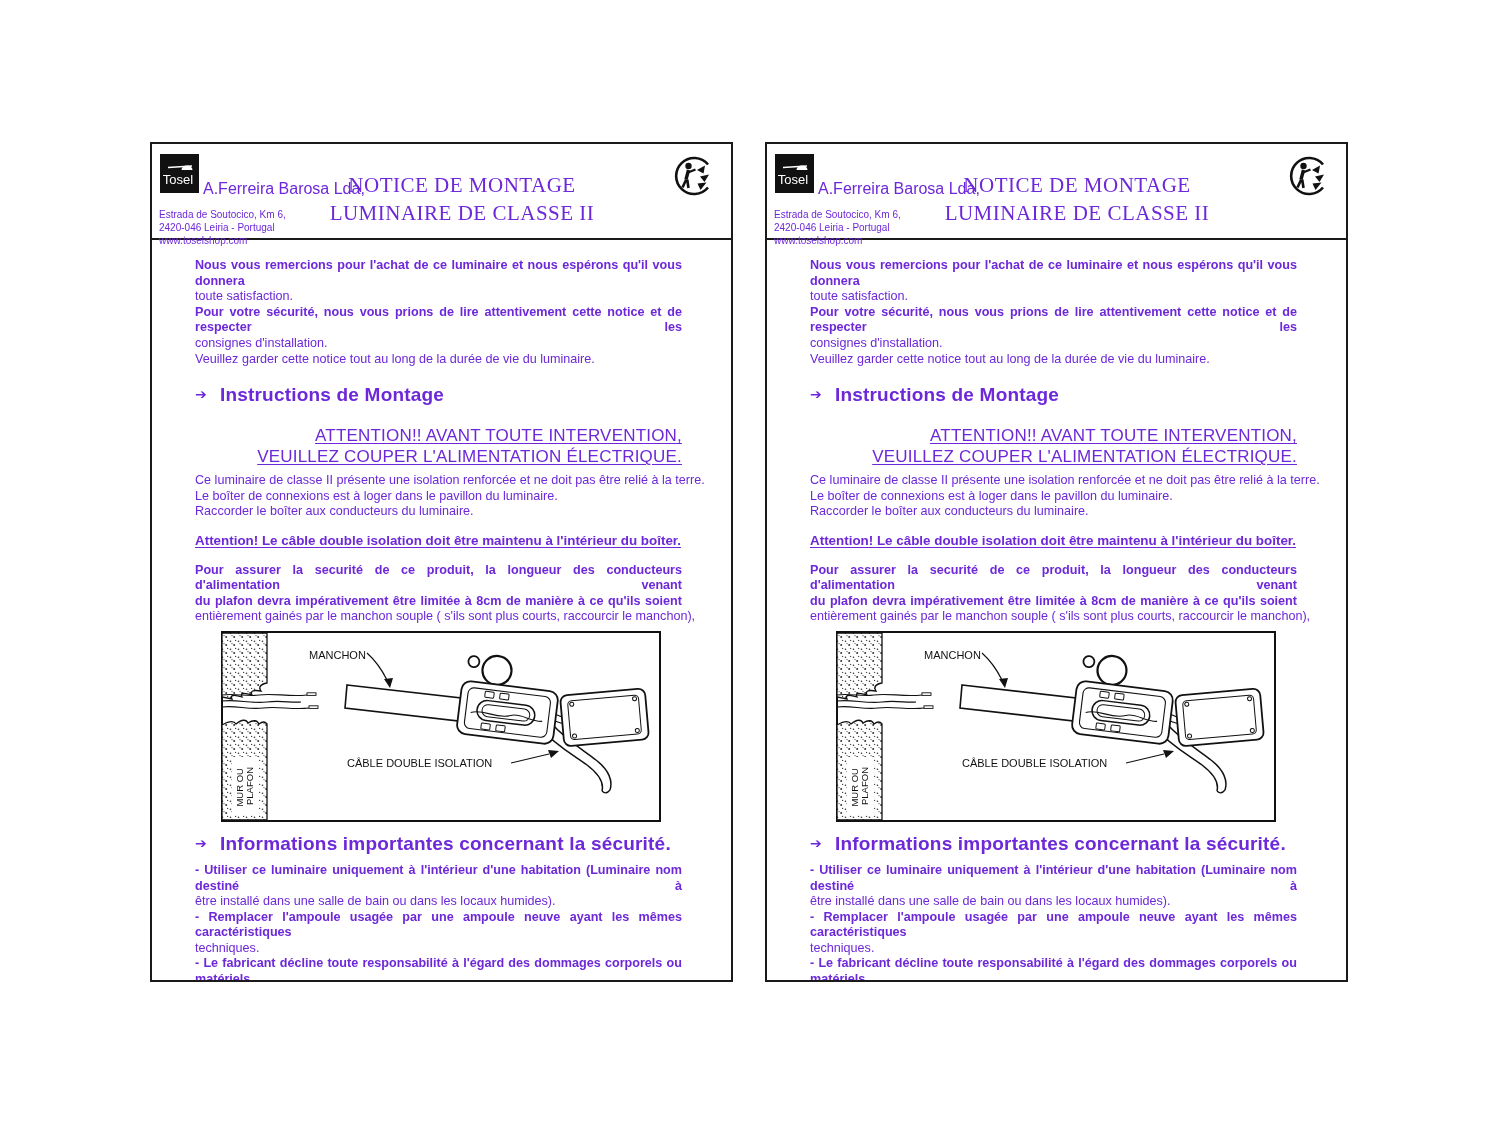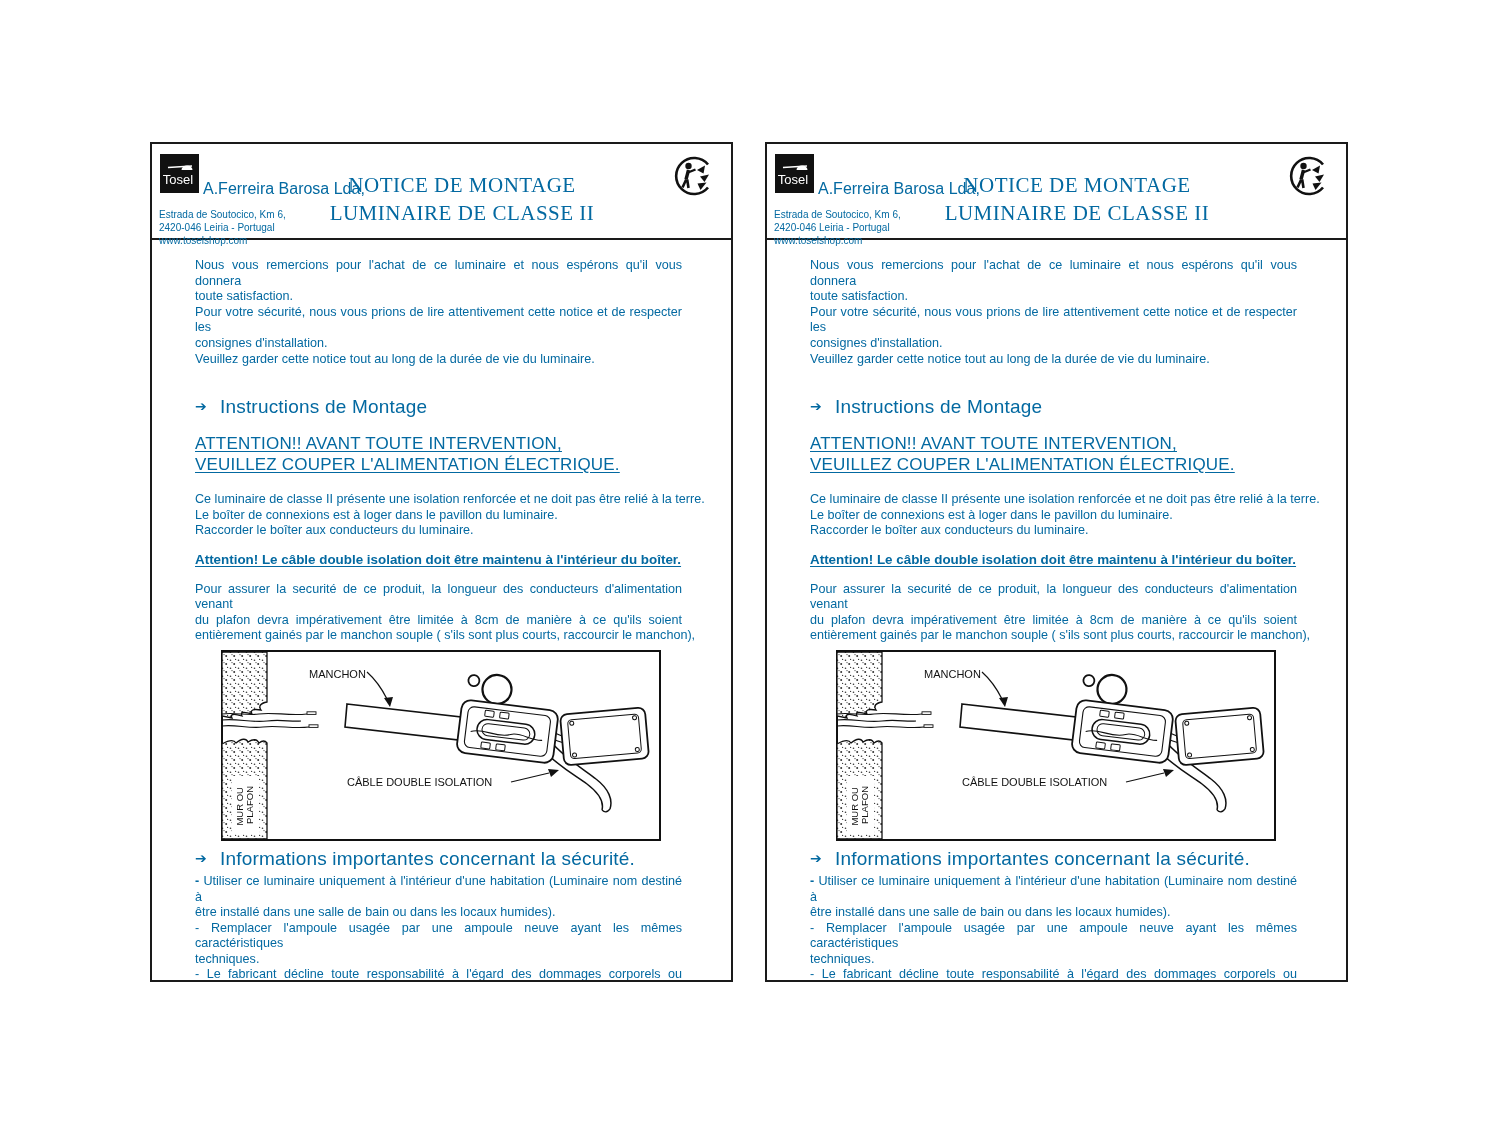--- a/index.html
+++ b/index.html
@@ -1,40 +1,40 @@
 <!DOCTYPE html>
 <html><head>
 <meta charset="utf-8">
 <style>
   html,body{margin:0;padding:0;background:#fff;}
   .canvas{position:relative;width:1500px;height:1125px;background:#fff;overflow:hidden;
-          font-family:"Liberation Sans","DejaVu Sans",sans-serif;color:#0369a1;}
+          font-family:"Liberation Sans","DejaVu Sans",sans-serif;color:#6d28d9;}
   .sheet{position:absolute;top:142px;left:150px;width:583px;height:840px;
          box-sizing:border-box;border:2px solid #1a1a1a;background:#fff;overflow:hidden;}
   .sheet + .sheet{left:765px;}
 
   
   .hd{position:relative;height:96px;border-bottom:2px solid #1a1a1a;box-sizing:border-box;}
   .logo{position:absolute;left:8px;top:10px;width:39px;height:39px;}
   .company{position:absolute;left:51px;top:36px;font-size:16px;}
   .addr{position:absolute;left:7px;top:64px;font-size:10px;line-height:13px;}
   .title{position:absolute;left:110px;top:27px;width:400px;text-align:center;
          font-size:21px;line-height:28px;letter-spacing:.5px;white-space:nowrap;font-family:Liberation Serif, serif;}
   .triman{position:absolute;left:521px;top:11px;width:42px;height:42px;}
 
   
   .content{padding:18px 49px 0 43px;font-size:12.6px;line-height:15.6px;}
   .ln{min-height:15.6px;white-space:nowrap;}
-  .ln.j{white-space:normal;text-align:justify;text-align-last:justify;}
-  .h{margin:30px 0 0;font-size:19px;font-weight:400;line-height:20px;letter-spacing:.2px;white-space:nowrap;}
+  .ln.j{white-space:normal;text-align:justify;text-align-last:justify;font-weight:bold;}
+  .h{margin:14px 0 0;font-size:19px;font-weight:700;line-height:28px;letter-spacing:.2px;white-space:nowrap;}
   .h .arr{font-family:"DejaVu Sans",sans-serif;font-size:14px;margin-right:13px;position:relative;top:-2px;}
   .h2b{margin-top:8px;}
-  .warn{margin-top:15px;text-align:left;font-size:17px;line-height:21px;
+  .warn{margin-top:15px;text-align:right;font-size:17px;line-height:21px;
         text-decoration:underline;text-underline-offset:2px;letter-spacing:.2px;}
-  .p-class2{margin-top:17px;}
+  .p-class2{margin-top:6px;}
   .attn{margin-top:13px;font-size:13.4px;text-decoration:underline;text-underline-offset:2px;white-space:nowrap;font-weight:bold;}
   .p-secu{margin-top:14px;}
   .fig{margin:6px 0 0 26px;width:440px;height:191px;}
   .fig svg{display:block;}
   .bullets{margin-top:4px;}
   .bullets .ln:first-child::first-letter{font-weight:bold;}
   svg text{font-family:"Liberation Sans","DejaVu Sans",sans-serif;}
 </style>
 </head>
 <body>

